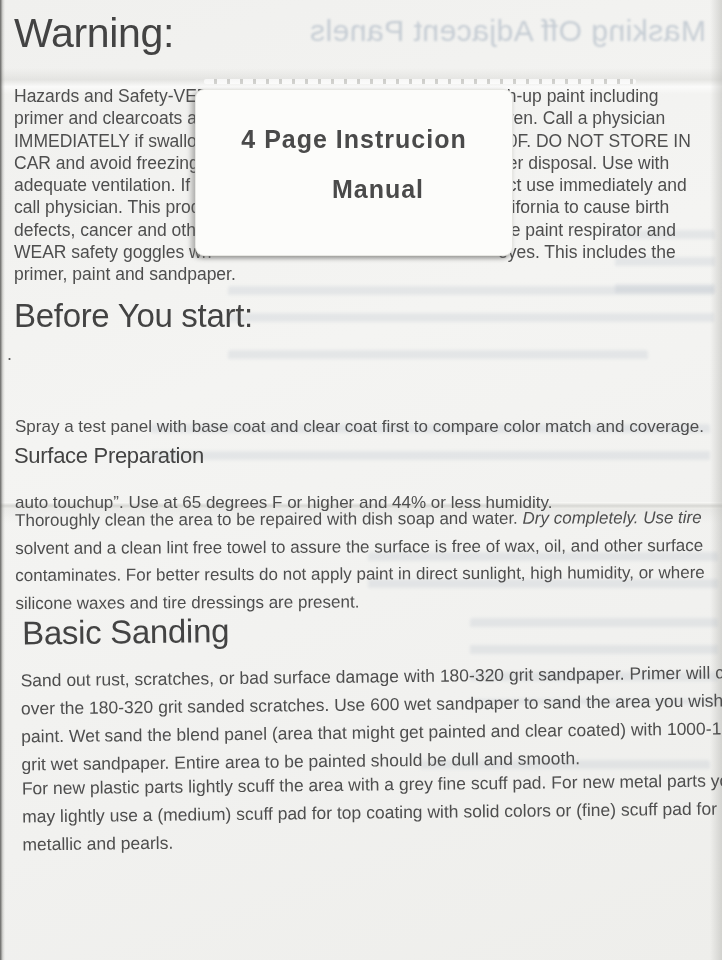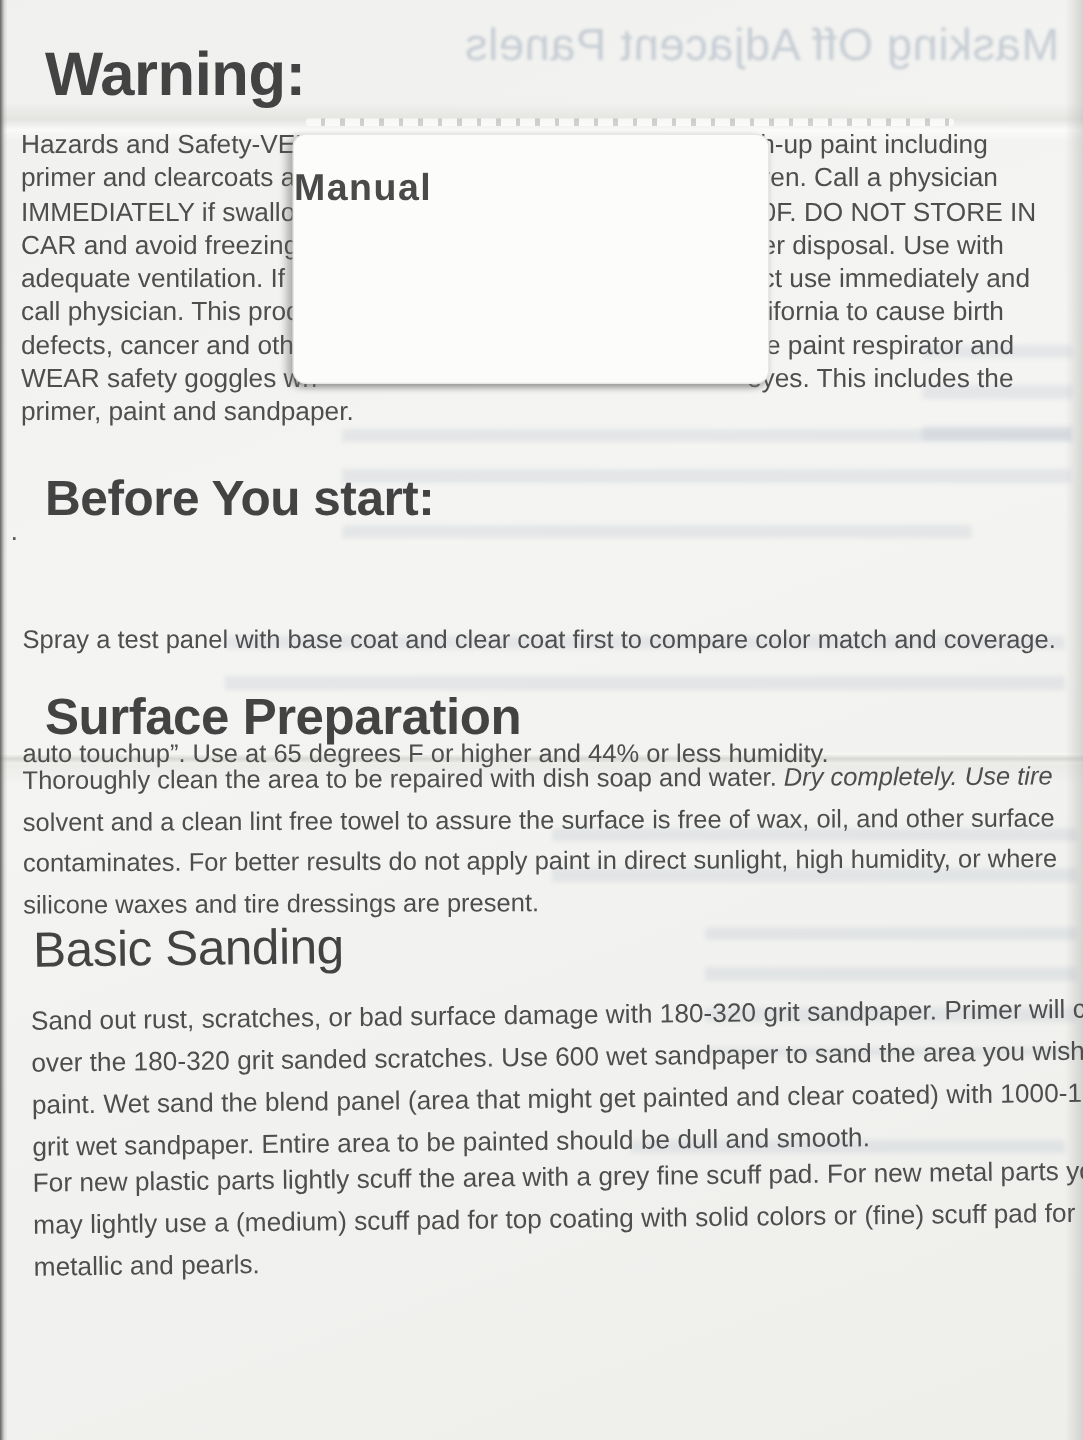--- a/index.html
+++ b/index.html
@@ -26,24 +26,24 @@
   .ghost{position:absolute;filter:blur(1.4px);opacity:.5;border-radius:3px;
     background-image:repeating-linear-gradient(180deg,rgba(162,173,189,.38) 0 9px,rgba(0,0,0,0) 9px 27px);}
   .g1{left:615px;top:230px;width:100px;height:72px;}
   .g2{left:228px;top:286px;width:486px;height:46px;}
   .g3{left:228px;top:350px;width:420px;height:16px;}
   .g4{left:150px;top:424px;width:560px;height:46px;}
   .g5{left:368px;top:552px;width:350px;height:54px;}
   .g6{left:470px;top:618px;width:248px;height:86px;}
   .g7{left:420px;top:760px;width:290px;height:16px;}
   
-  .h1,.h2{position:absolute;margin:16px;font-weight:700;color:#434343;letter-spacing:-.3px;text-align:center;}
+  .h1,.h2{position:absolute;margin:0;font-weight:400;color:#434343;letter-spacing:-.3px;text-align:center;}
   .h1{left:14px;top:10px;font-size:41px;}
   .h-before{left:14px;top:297px;font-size:33px;}
-  .h-surface{left:14px;top:443px;font-size:34px;}
+  .h-surface{left:14px;top:443px;font-size:22px;}
   .h-basic{position:absolute;left:22px;top:6px;margin:0;font-weight:400;color:#434343;font-size:33px;letter-spacing:-.3px;}
   .stray{position:absolute;left:7px;top:344px;font-size:18px;color:#5a5a5a;}
   
   .para{position:absolute;white-space:nowrap;}
   .warning-para{left:14px;top:86px;width:700px;font-size:17.5px;}
   .wline{position:relative;height:22.3px;}
   .wr{position:absolute;left:484px;top:0;}
   .before-para{left:15px;top:369px;font-size:17px;}
   .bline{height:27.5px;margin-top:48px;}
   .surface-para{left:15px;top:511px;font-size:17px;transform:rotate(-.25deg);transform-origin:left top;}
@@ -54,21 +54,21 @@
   .sand-para{left:20px;top:62px;font-size:17.5px;}
   .nline{height:28px;}
   .final-para{left:20px;top:170px;font-size:17.5px;}
   
   .perforation{position:absolute;left:204px;top:79px;width:432px;height:5px;border-radius:2px;opacity:.75;
     background:repeating-linear-gradient(90deg,rgba(255,255,255,.95) 0 10px,rgba(183,183,179,.7) 10px 13px);}
   .sticker{position:absolute;left:195px;top:89px;width:316px;height:165px;
     background:#fcfcfa;border:1px solid #e7e7e3;border-radius:9px;
     box-shadow:-4px 2px 5px rgba(98,98,96,.4),0 4px 4px -2px rgba(118,118,116,.5);}
   .sticker-l1{margin-top:35px;text-align:center;font-size:25px;font-weight:700;color:#4a4a4a;letter-spacing:1px;}
-  .sticker-l2{margin-top:21px;font-size:25px;font-weight:700;color:#4a4a4a;letter-spacing:1px;}
+  .sticker-l2{margin-top:21px;text-align:center;font-size:25px;font-weight:700;color:#4a4a4a;letter-spacing:1px;padding-left:48px;}
 </style>
 </head>
 <body>
 
 <div class="page">
 
   <div class="sheet-band"></div>
   <div class="lower-sheet"></div>
   <div class="paper-edge"></div>
   <div class="edge-left"></div>
@@ -91,20 +91,21 @@
     <div class="wline"><span>CAR and avoid freezing.</span><span class="wr">per disposal. Use with</span></div>
     <div class="wline"><span>adequate ventilation. If</span><span class="wr">uct use immediately and</span></div>
     <div class="wline"><span>call physician. This produ</span><span class="wr">alifornia to cause birth</span></div>
     <div class="wline"><span>defects, cancer and othe</span><span class="wr">ive paint respirator and</span></div>
     <div class="wline"><span>WEAR safety goggles wh</span><span class="wr">eyes. This includes the</span></div>
     <div class="wline"><span>primer, paint and sandpaper.</span></div>
   </div>
 
   <div class="perforation"></div>
   <div class="sticker">
+    <div class="sticker-l1">4 Page Instrucion</div>
     <div class="sticker-l2">Manual</div>
   </div>
 
   <h2 class="h2 h-before">Before You start:</h2>
   <div class="stray">.</div>
   <div class="para before-para">
     <div class="bline">Spray a test panel with base coat and clear coat first to compare color match and coverage.</div>
     <div class="bline">auto touchup”.  Use at 65 degrees F or higher and 44% or less humidity.</div>
   </div>
 

